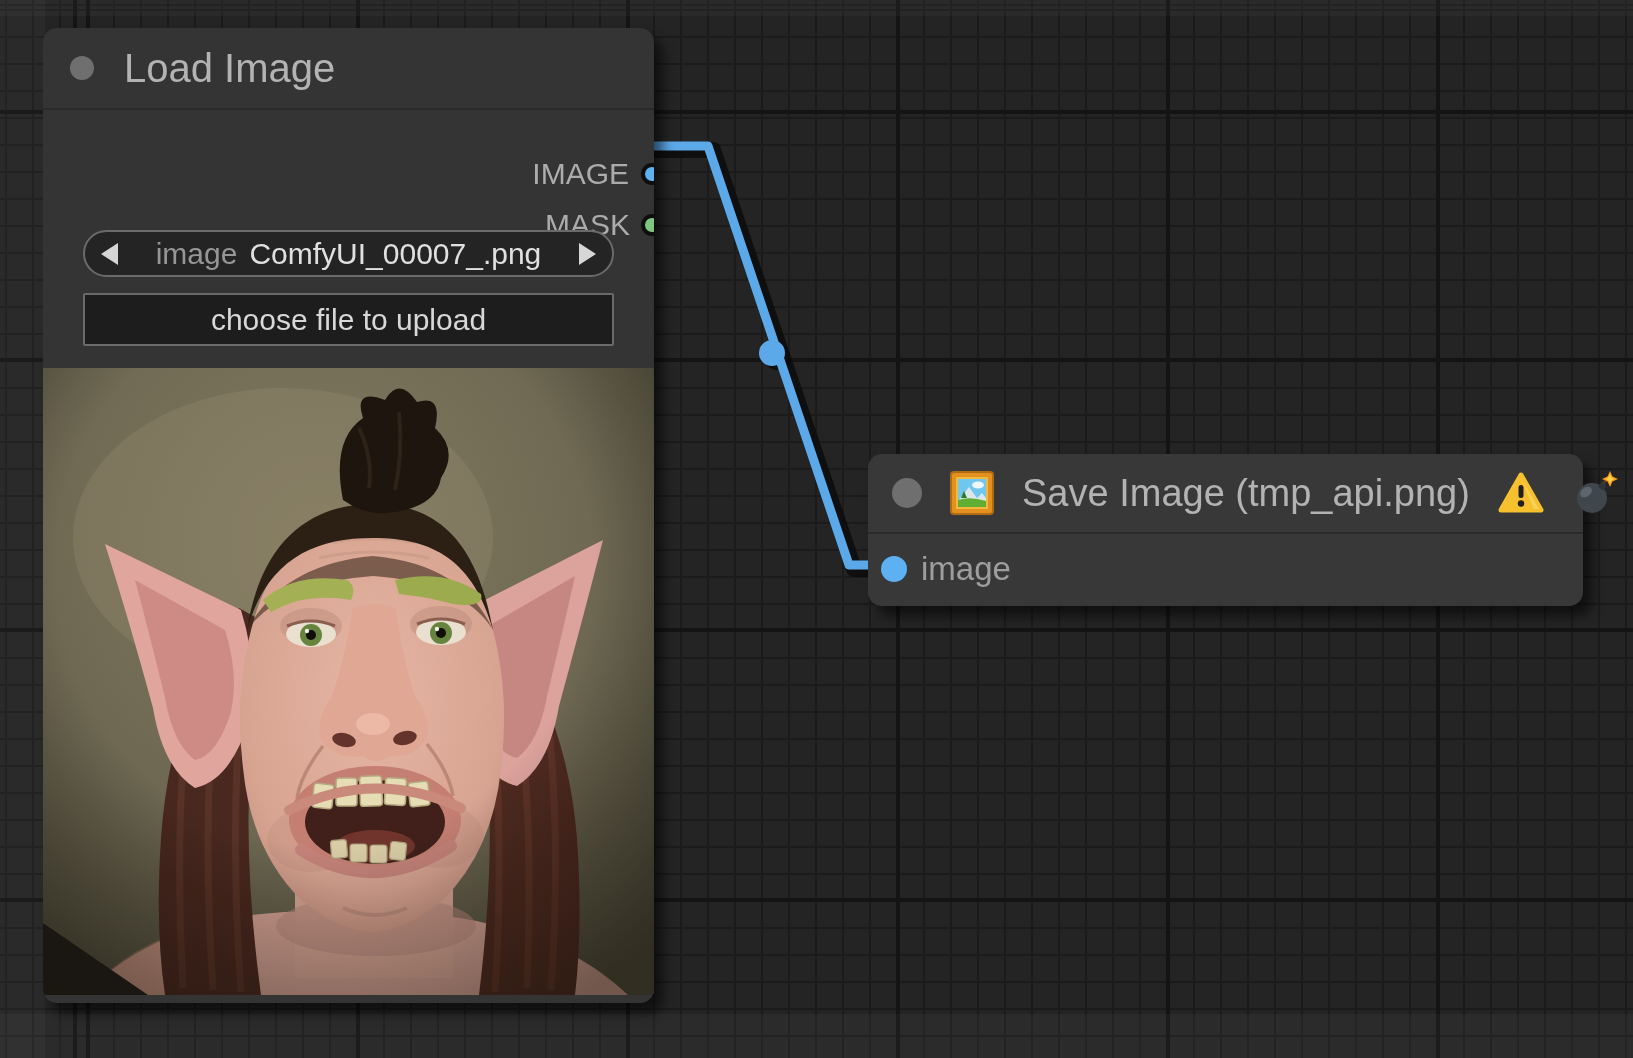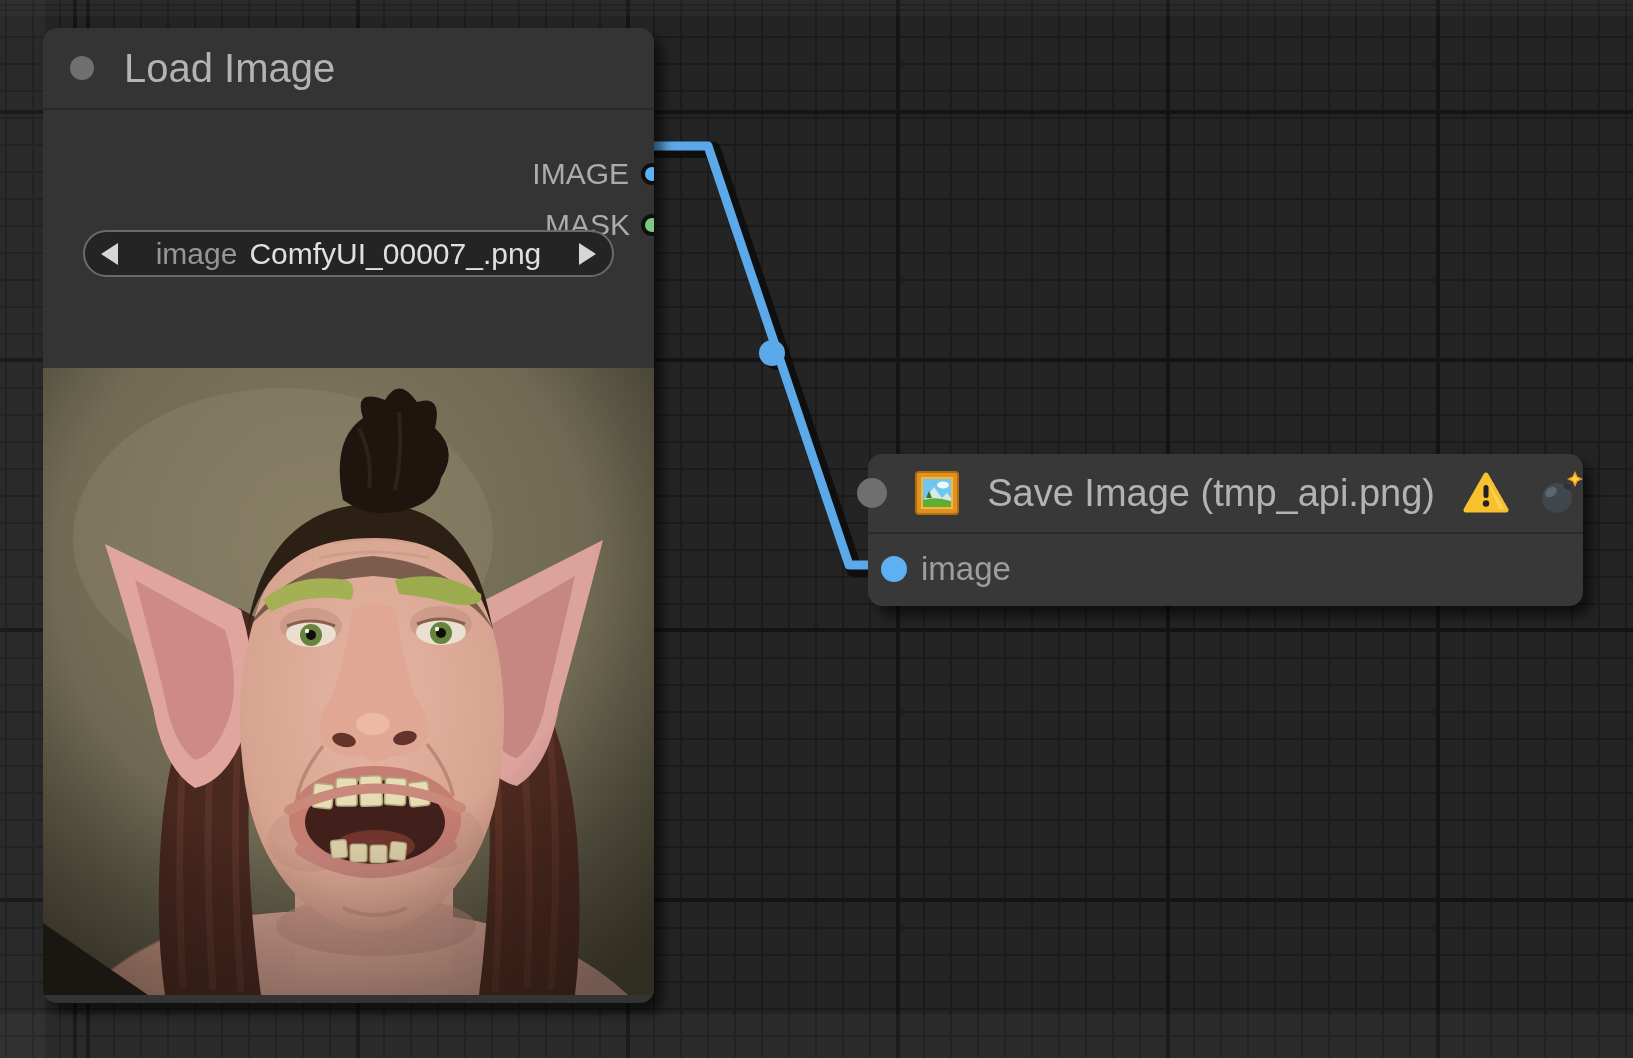--- a/index.html
+++ b/index.html
@@ -24,21 +24,21 @@
 
   .node{
     position:absolute;background:#343434;border-radius:14px;z-index:3;
     box-shadow:9px 10px 12px rgba(0,0,0,0.55);
   }
   #load-node{left:43px;top:28px;width:611px;height:975px;overflow:hidden;}
   #save-node{left:868px;top:454px;width:715px;height:152px;background:#383838;}
 
   .titlebar{position:relative;display:flex;align-items:center;border-bottom:2px solid #2a2a2a;}
   #load-node .titlebar{height:82px;padding-left:27px;gap:18px;}
-  #save-node .titlebar{height:80px;padding-left:24px;gap:28px;justify-content:flex-end;}
+  #save-node .titlebar{height:80px;padding-left:24px;gap:28px;}
   .title-dot{border-radius:50%;background:#6f6f6f;flex:0 0 auto;}
   #load-node .title-dot{width:24px;height:24px;}
   #save-node .title-dot{width:30px;height:30px;}
   .title-text{color:#b3b3b3;white-space:nowrap;}
   #load-node .title-text{font-size:40px;margin-left:12px;}
   #save-node .title-text{font-size:38px;}
 
   .out-row{position:absolute;right:-9px;display:flex;align-items:center;gap:12px;height:32px;}
   #row-image-out{top:130px;}
   #row-mask-out{top:181px;gap:11px;}
@@ -107,20 +107,21 @@
       <span class="slot-dot green"></span>
     </div>
 
     <div id="combo-widget">
       <span id="combo-arrow-left" class="combo-arrow"></span>
       <span id="combo-label">image</span>
       <span id="combo-value">ComfyUI_00007_.png</span>
       <span id="combo-arrow-right" class="combo-arrow"></span>
     </div>
 
+    <div id="upload-button">choose file to upload</div>
 
     <div id="preview-wrap">
       <svg width="611" height="627" viewBox="0 0 611 627">
         <defs>
           <radialGradient id="bgGrad" cx="45%" cy="28%" r="85%">
             <stop offset="0%" stop-color="#847b62"></stop>
             <stop offset="55%" stop-color="#6e6852"></stop>
             <stop offset="100%" stop-color="#504c3b"></stop>
           </radialGradient>
           <radialGradient id="faceGrad" cx="50%" cy="42%" r="65%">

